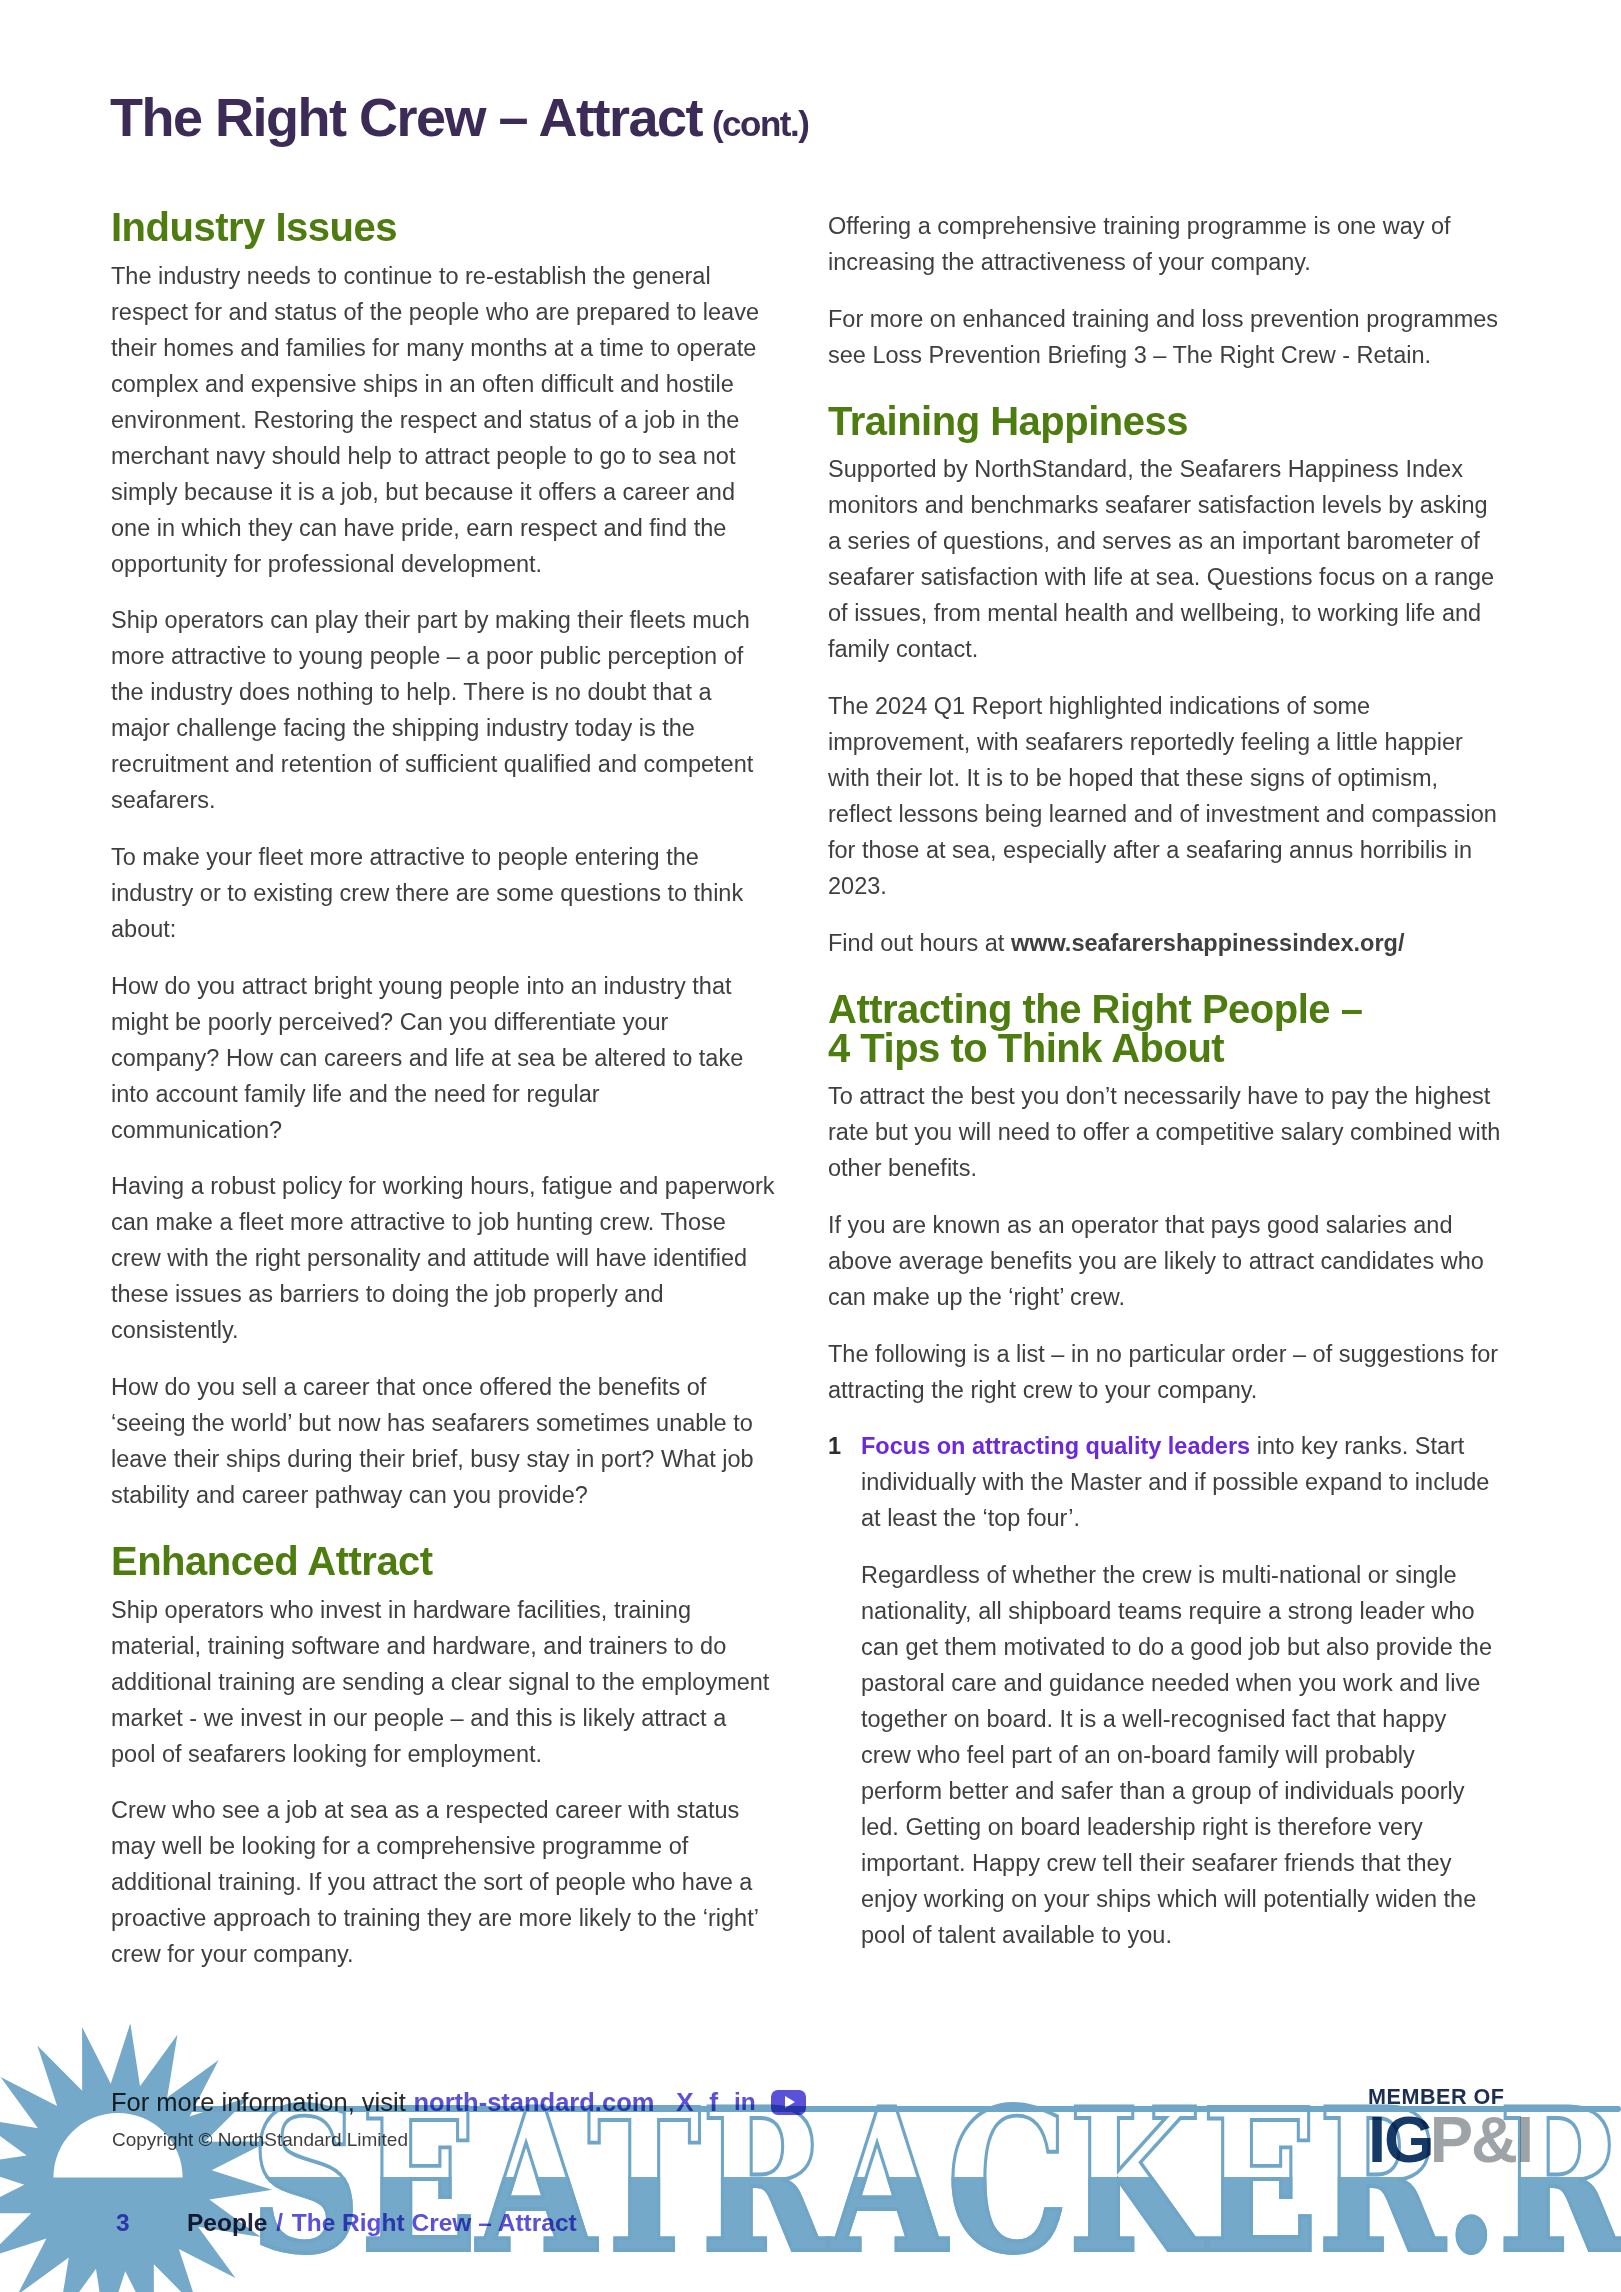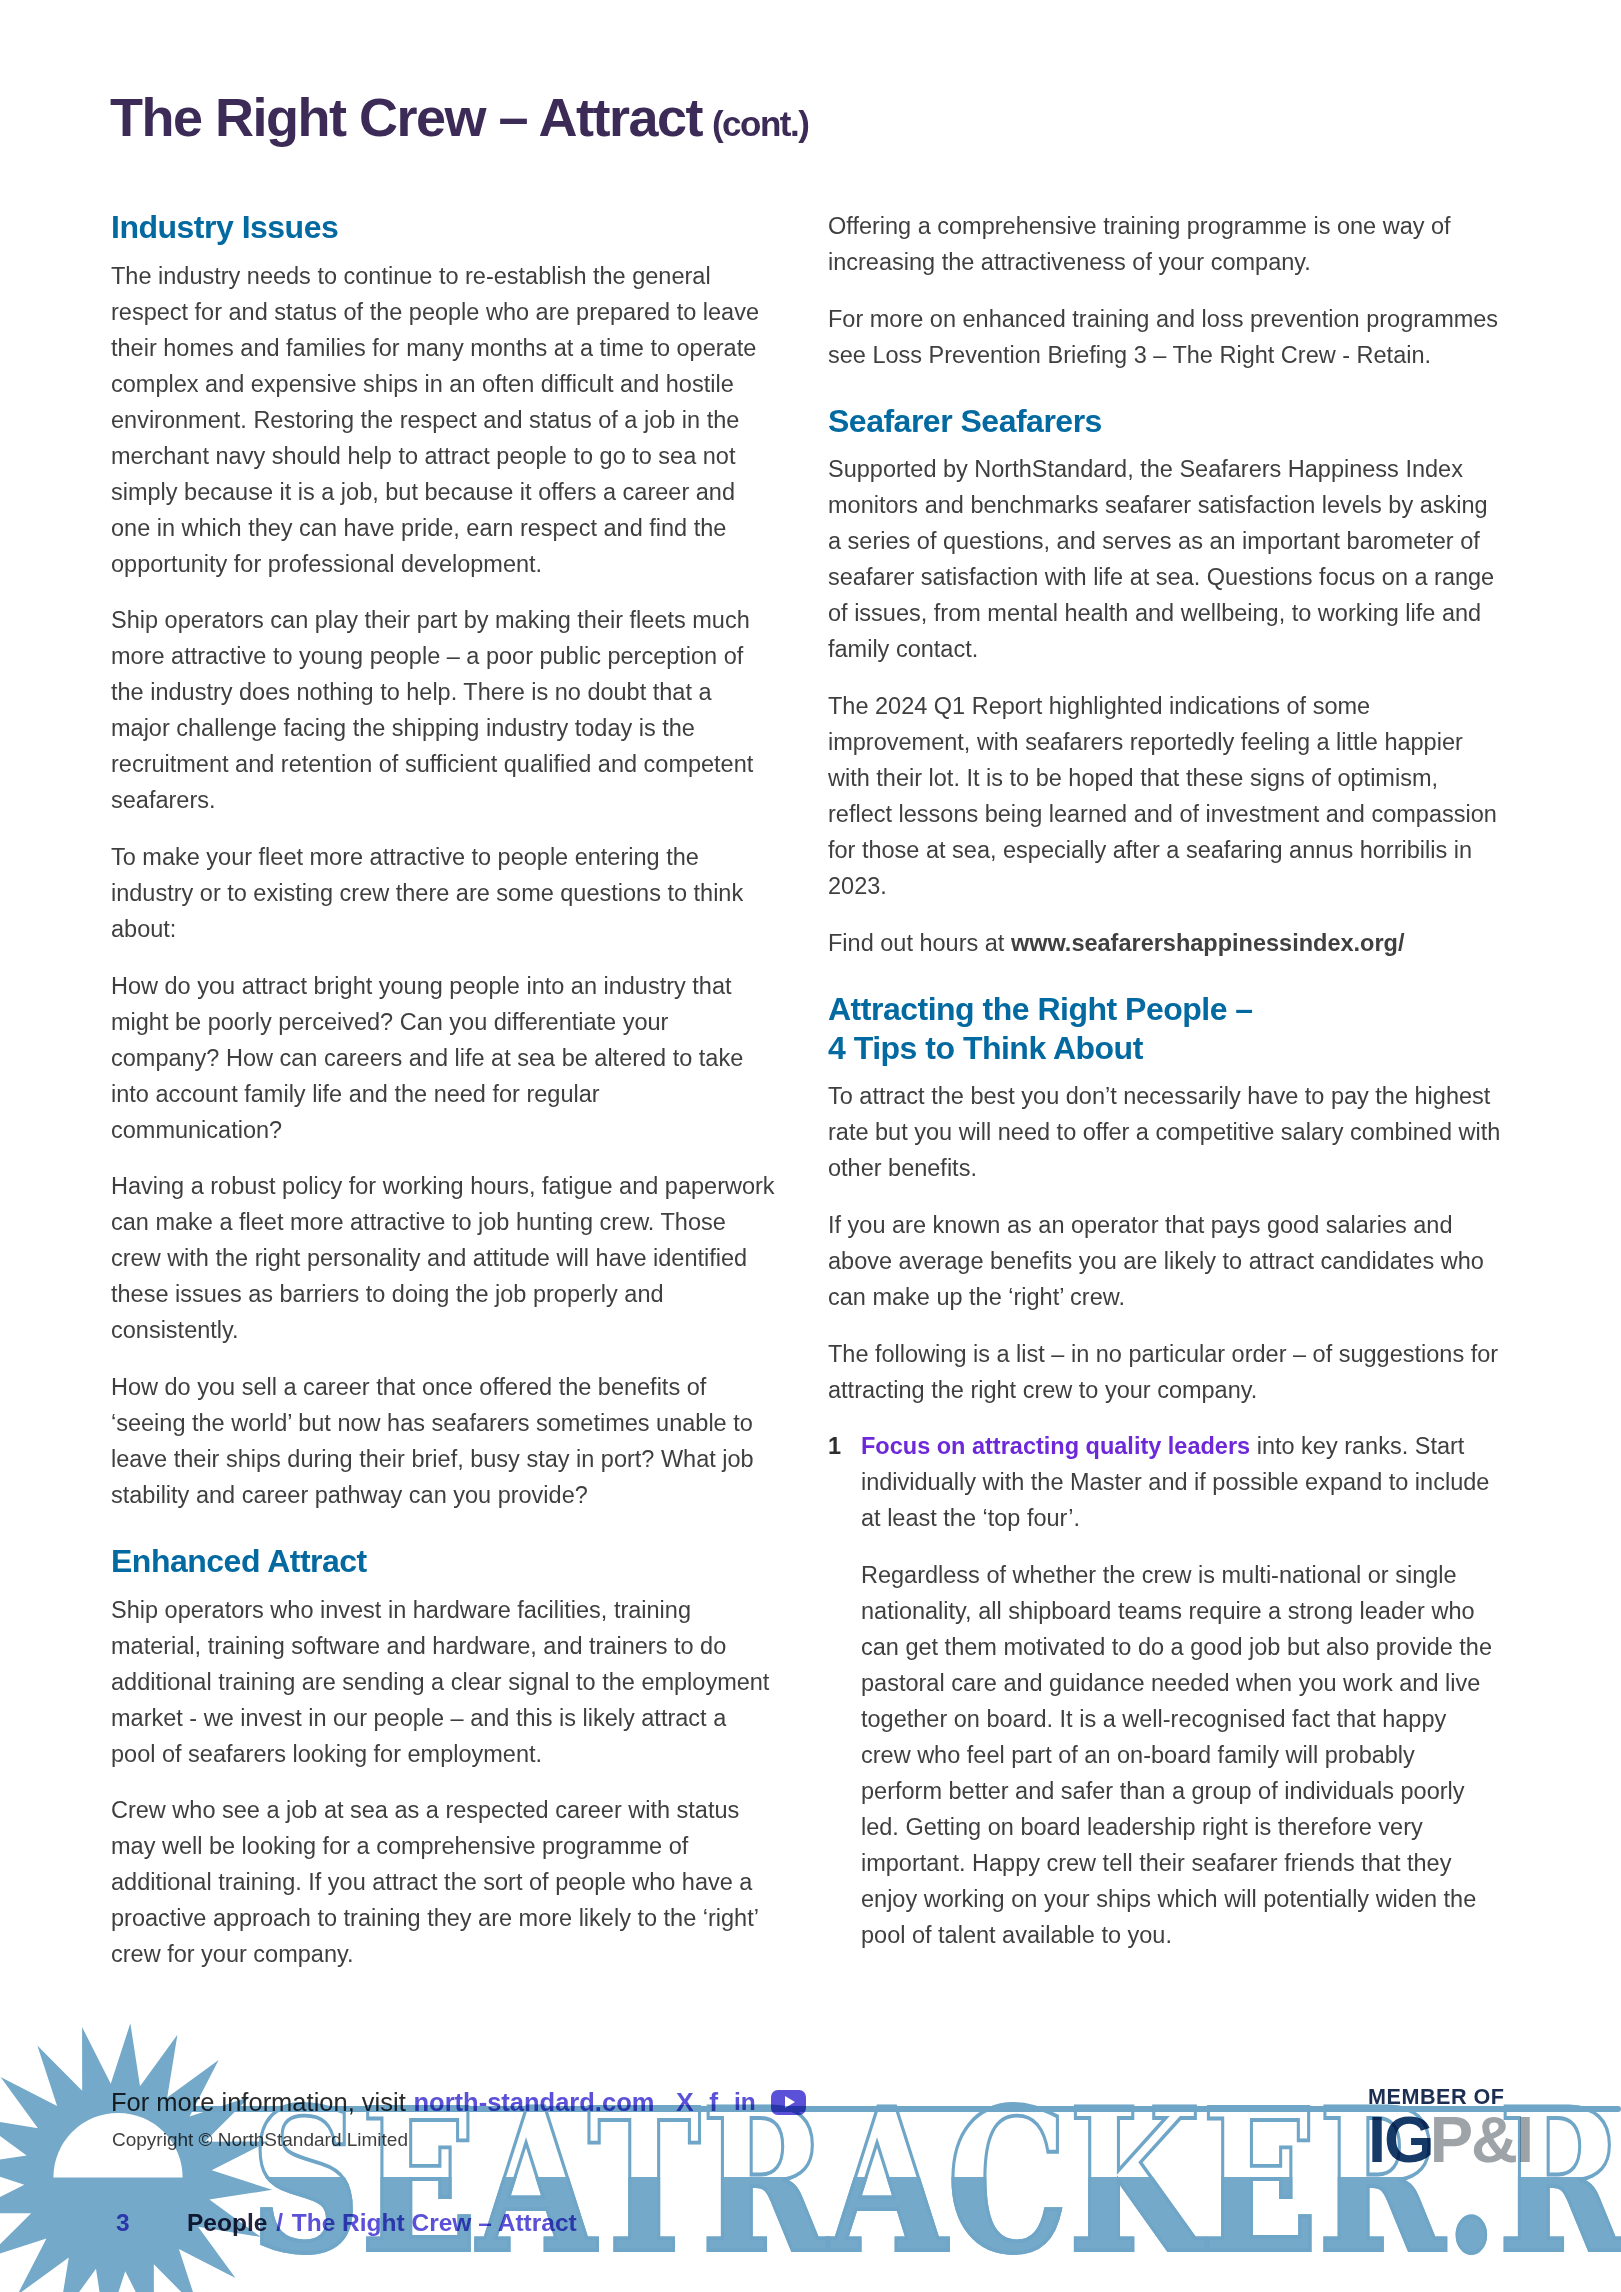--- a/index.html
+++ b/index.html
@@ -12,21 +12,21 @@
     font-weight:bold;color:#3C2B57;letter-spacing:-1.5px;
   }
   .page-title .main{font-size:54px;}
   .page-title .suffix{font-size:35px;margin-left:9.8px;}
 
   .col{position:absolute;top:208px;font-size:23.5px;line-height:36px;color:#3f3f3f;}
   .col-left{left:111px;width:665px;}
   .col-right{left:828px;width:674px;}
 
   h2{
-    font-size:32px;line-height:39px;color:#0369a1;font-weight:bold;
+    font-size:40px;line-height:39px;color:#4d7c0f;font-weight:bold;
     margin:29px 0 10.8px 0;letter-spacing:-0.5px;
   }
   h2.first{margin-top:0;}
   h2 .hline{display:block;}
   p{margin:0 0 20.6px 0;}
 
   .inline-link{color:#404040;font-weight:bold;}
   .tip{display:flex;margin-top:2px;}
   .tip-num{width:33px;flex:0 0 33px;font-weight:bold;color:#2e2e2e;}
   .tip-body{flex:1;}
@@ -93,21 +93,21 @@
 
   <h2>Enhanced Attract</h2>
   <p>Ship operators who invest in hardware facilities, training material, training software and hardware, and trainers to do additional training are sending a clear signal to the employment market - we invest in our people – and this is likely attract a pool of seafarers looking for employment.</p>
   <p>Crew who see a job at sea as a respected career with status may well be looking for a comprehensive programme of additional training. If you attract the sort of people who have a proactive approach to training they are more likely to the ‘right’ crew for your company.</p>
 </div>
 
 <div class="col col-right">
   <p>Offering a comprehensive training programme is one way of increasing the attractiveness of your company.</p>
   <p>For more on enhanced training and loss prevention programmes see Loss Prevention Briefing 3 – The Right Crew - Retain.</p>
 
-  <h2>Seafarer Seafarers</h2>
+  <h2>Training Happiness</h2>
   <p>Supported by NorthStandard, the Seafarers Happiness Index monitors and benchmarks seafarer satisfaction levels by asking a series of questions, and serves as an important barometer of seafarer satisfaction with life at sea. Questions focus on a range of issues, from mental health and wellbeing, to working life and family contact.</p>
   <p>The 2024 Q1 Report highlighted indications of some improvement, with seafarers reportedly feeling a little happier with their lot. It is to be hoped that these signs of optimism, reflect lessons being learned and of investment and compassion for those at sea, especially after a seafaring annus horribilis in 2023.</p>
 
   <p><span>Find out hours at </span><span class="inline-link">www.seafarershappinessindex.org/</span></p>
 
   <h2>
     <span class="hline">Attracting the Right People –</span>
     <span class="hline">4 Tips to Think About</span>
   </h2>
   <p>To attract the best you don’t necessarily have to pay the highest rate but you will need to offer a competitive salary combined with other benefits.</p>

